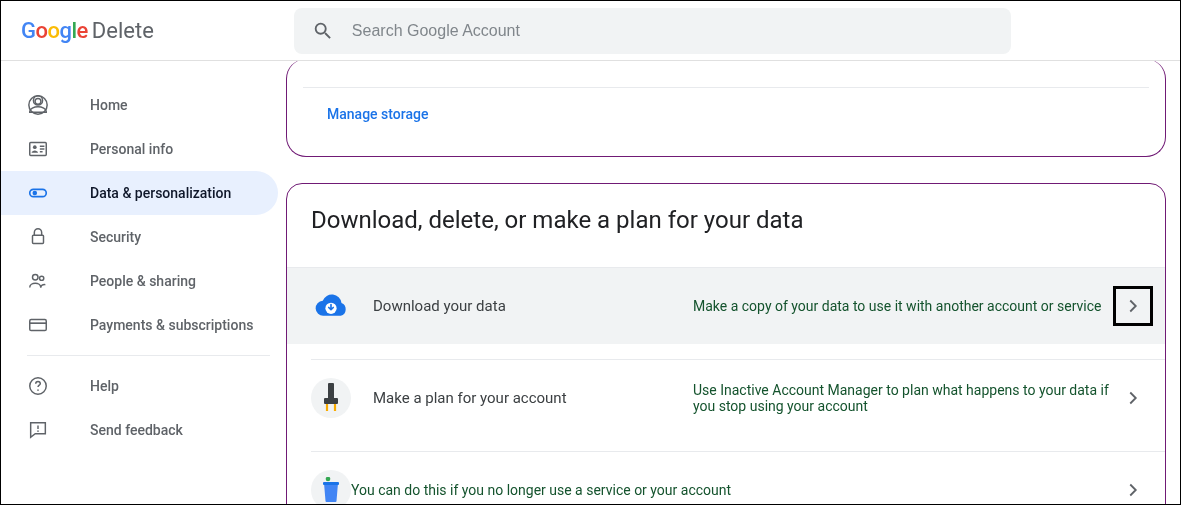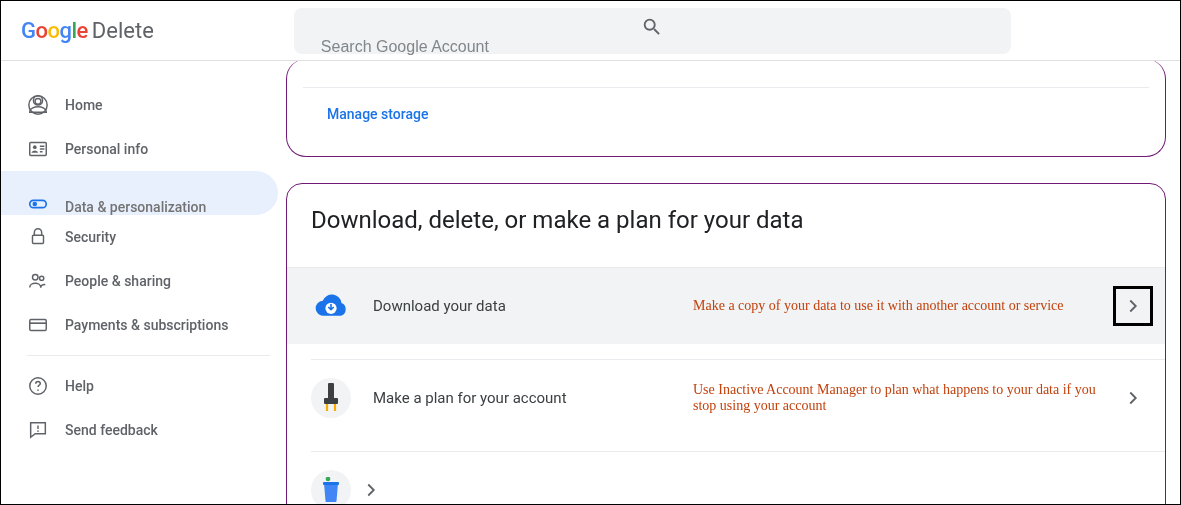--- a/index.html
+++ b/index.html
@@ -35,22 +35,21 @@
     .g-g { color: #34A853; }
     .account-text { margin-left: 4px; }
     .search-bar {
       display: flex;
       align-items: center;
       margin-left: 140px;
       background: #f1f3f4;
       border-radius: 8px;
       height: 46px;
       width: 717px;
-      padding: 8px 18px;
-      flex-direction: column;
+      padding: 16px 18px;
     }
     .search-bar svg { fill: #5f6368; flex-shrink: 0; }
     .search-input {
       border: none;
       background: transparent;
       margin-left: 18px;
       font-size: 16px;
       color: #5f6368;
       width: 100%;
       outline: none;
@@ -69,27 +68,27 @@
       display: flex;
       align-items: center;
       height: 44px;
       padding-left: 26px;
       border-radius: 0 22px 22px 0;
       margin-right: 8px;
       cursor: pointer;
       color: #5f6368;
       font-size: 14px;
       font-weight: 500;
+      gap: 25px;
     }
     .sidebar-item svg { fill: #5f6368; width: 22px; height: 22px; flex-shrink: 0; }
     .sidebar-item span { margin-left: 16px; }
     .sidebar-item.active {
       background: #e8f0fe;
-      color: #737373;
-      align-items: flex-end;
+      color: #0f172a;
     }
     .sidebar-item.active svg { fill: #1a73e8; }
     .sidebar-divider {
       border: none;
       border-top: 1px solid #e8eaed;
       margin: 8px 16px 8px 26px;
     }
     .main {
       flex: 1;
       background: #fff;
@@ -149,22 +148,21 @@
     .row-title {
       width: 320px;
       flex-shrink: 0;
       margin-left: 22px;
       font-size: 15px;
       color: #3c4043;
     }
     .row-desc {
       flex: 1;
       font-size: 14px;
-      color: #c2410c;
-      font-family: Liberation Serif, serif;
+      color: #14532d;
     }
     .row-arrow {
       width: 40px;
       height: 40px;
       display: flex;
       align-items: center;
       justify-content: center;
       flex-shrink: 0;
     }
     .row-arrow svg { fill: #5f6368; }
@@ -320,20 +318,21 @@
         </div>
 
         <div class="row">
           <div class="row-icon trash-bg">
             <svg width="22" height="26" viewBox="0 0 22 26">
                 <circle cx="8" cy="2" r="2.3" fill="#34a853"></circle>
                 <path d="M4 6h14l-1.5 18a1 1 0 01-1 1H6.5a1 1 0 01-1-1L4 6z" fill="#4285F4"></path>
                 <rect x="3" y="5" width="16" height="3" rx="1" fill="#1a73e8"></rect>
               </svg>
           </div>
+          <div class="row-desc">You can do this if you no longer use a service or your account</div>
           <div class="row-arrow">
             <svg width="22" height="22" viewBox="0 0 24 24">
                 <path d="M9 6l6 6-6 6" fill="none" stroke="#5f6368" stroke-width="2"></path>
               </svg>
           </div>
         </div>
 
       </div>
     </div>
   </main>

